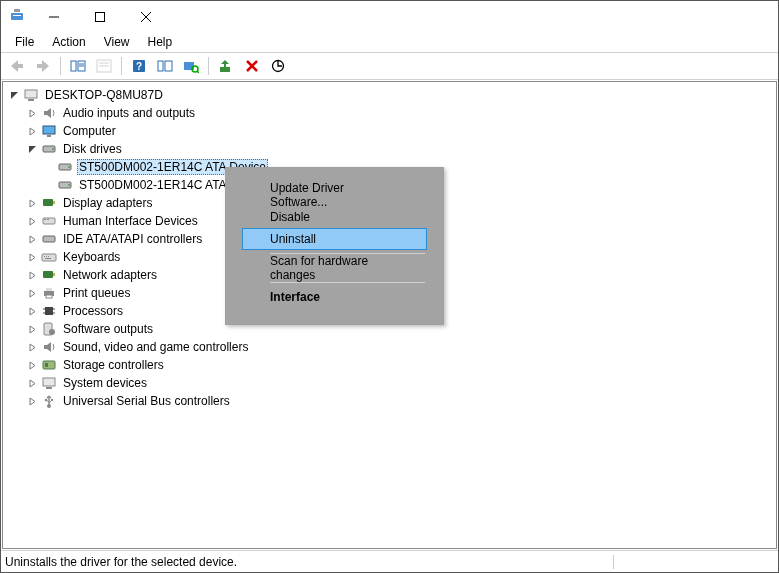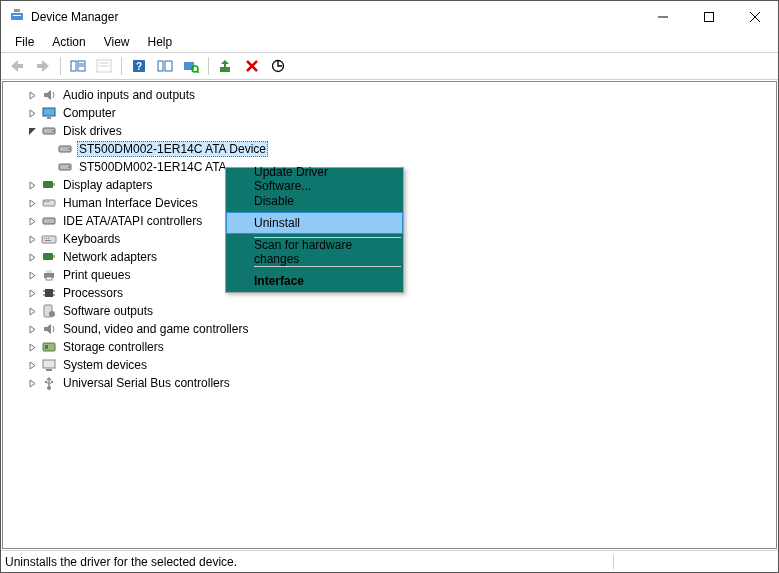--- a/index.html
+++ b/index.html
@@ -102,25 +102,25 @@
   .node .label { padding: 1px 2px; }
   .node.selected .label {
     background: #cce8ff;
     border: 1px dotted #666;
     padding: 0 1px;
   }
   .context-menu {
     position: absolute;
     left: 222px;
     top: 85px;
-    width: 179px;
-    background: #0f766e;
+    width: 219px;
+    background: #a3a3a3;
     border: 1px solid #a0a0a0;
     box-shadow: 2px 2px 4px rgba(0,0,0,0.25);
-    padding: 0;
+    padding: 16px;
   }
   .ctx-item {
     height: 22px;
     display: flex;
     align-items: center;
     padding: 0 28px;
     font-size: 12px;
   }
   .ctx-item.highlight {
     background: #91c9f7;
@@ -153,21 +153,20 @@
 <body>
 
 <div class="titlebar">
   <span class="icon">
     <svg width="16" height="16" viewBox="0 0 16 16">
         <rect x="2" y="6" width="12" height="7" fill="#4a90d9" rx="1"></rect>
         <rect x="5" y="2" width="6" height="3" fill="#999"></rect>
         <rect x="4" y="8" width="8" height="1" fill="#fff"></rect>
       </svg>
   </span>
-  <span class="title">Device Manager</span>
   <div class="win-btns">
     <div class="win-btn">
       <svg width="10" height="10" viewBox="0 0 10 10">
           <line x1="0" y1="5" x2="10" y2="5" stroke="#000" stroke-width="1"></line>
         </svg>
     </div>
     <div class="win-btn">
       <svg width="10" height="10" viewBox="0 0 10 10">
           <rect x="0.5" y="0.5" width="9" height="9" fill="none" stroke="#000" stroke-width="1"></rect>
         </svg>
@@ -252,20 +251,34 @@
     <svg width="14" height="14" viewBox="0 0 14 14">
         <circle cx="7" cy="7" r="5.5" fill="none" stroke="#000" stroke-width="1.3"></circle>
         <path d="M7 2 L7 7 L11 7" fill="none" stroke="#000" stroke-width="1.3"></path>
       </svg>
   </div>
 </div>
 
 <div class="tree-area">
   <div class="tree">
 
+    <div class="node" style="padding-left:2px">
+      <span class="arrow">
+          <svg width="9" height="9" viewBox="0 0 9 9">
+            <path d="M1 1 L8 1 L1 8 Z" fill="#444"></path>
+          </svg>
+        </span>
+      <span class="icon">
+          <svg width="16" height="16" viewBox="0 0 16 16">
+            <rect x="2" y="3" width="12" height="8" fill="#e8e8e8" stroke="#888"></rect>
+            <rect x="5" y="12" width="6" height="2" fill="#888"></rect>
+          </svg>
+        </span>
+      <span class="label">DESKTOP-Q8MU87D</span>
+    </div>
 
     <div class="node" style="padding-left:20px">
       <span class="arrow">
           <svg width="9" height="9" viewBox="0 0 9 9">
             <path d="M2 1 L7 4.5 L2 8 Z" fill="none" stroke="#777"></path>
           </svg>
         </span>
       <span class="icon">
           <svg width="16" height="16" viewBox="0 0 16 16">
             <path d="M3 6 L6 6 L10 3 L10 13 L6 10 L3 10 Z" fill="#888"></path>

